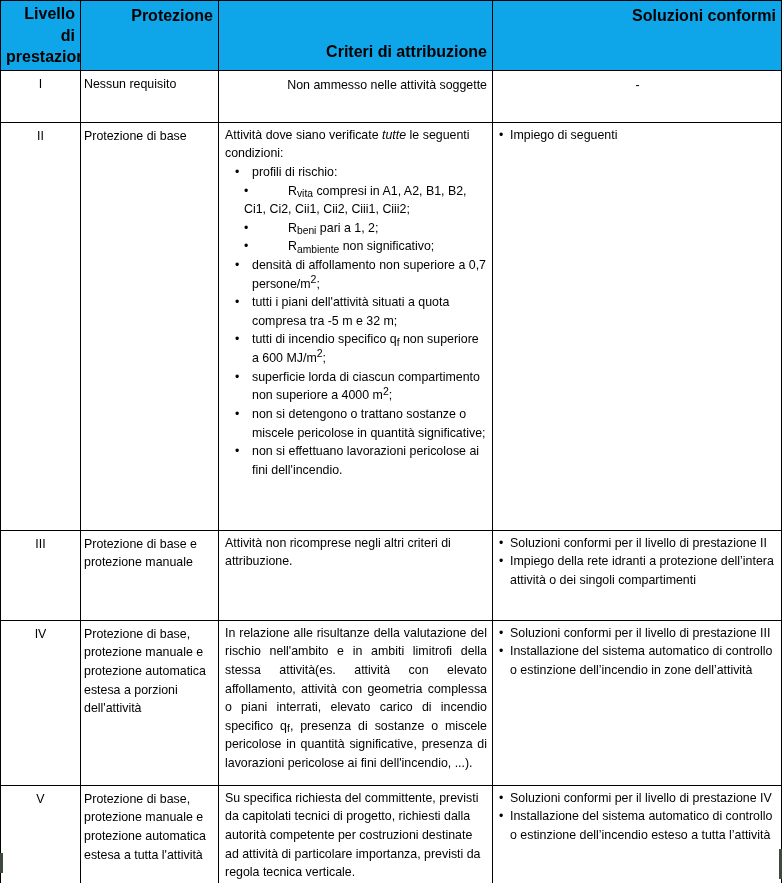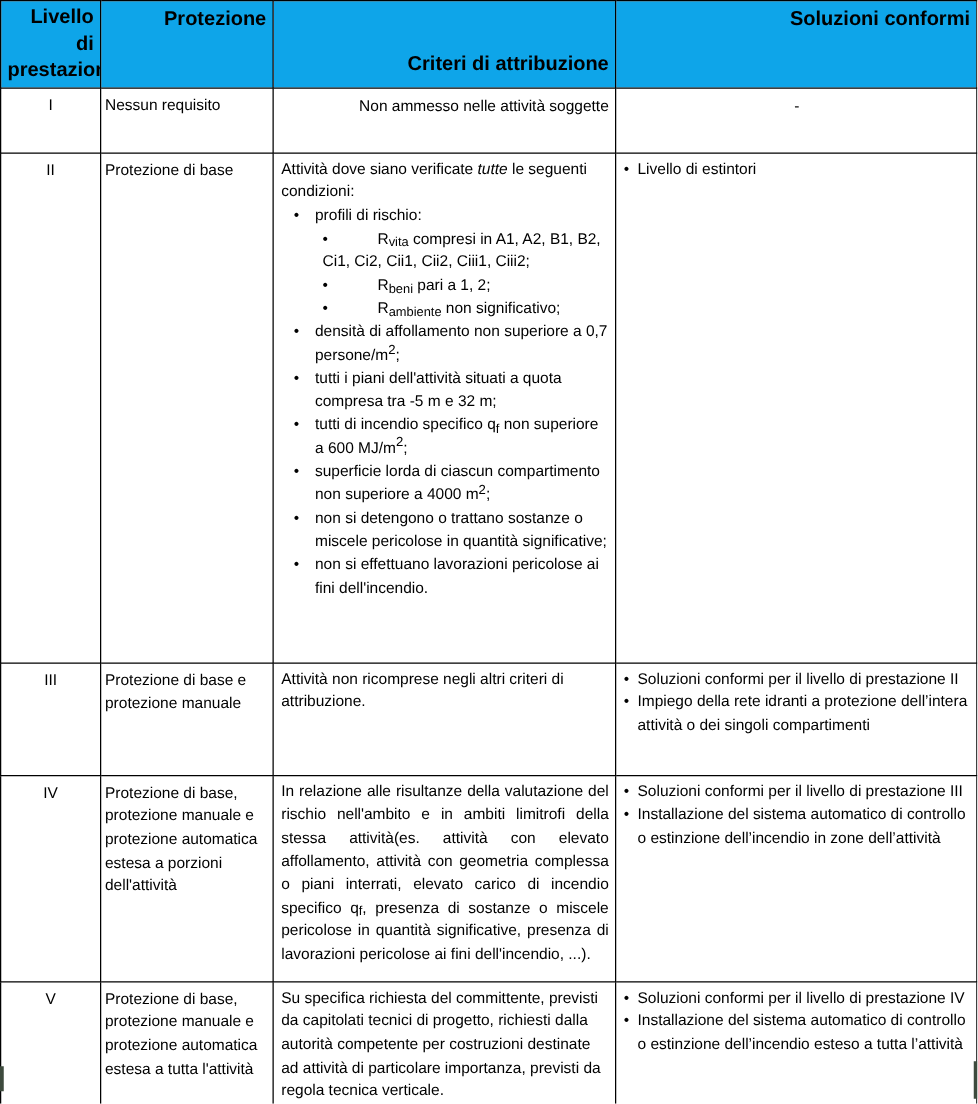--- a/index.html
+++ b/index.html
@@ -65,21 +65,21 @@
     margin-left: 10px;
     padding-left: 17px;
   }
   .criteria-cell .b1::before {
     content: "\2022";
     position: absolute;
     left: 0;
     top: 0;
   }
   .criteria-cell .b2 {
-    margin-left: 33px;
+    margin-left: 19px;
   }
   .criteria-cell .b2 .b2-bullet {
     display: inline-block;
     width: 44px;
   }
   
   .solutions-cell .sol-item {
     position: relative;
     padding-left: 12px;
   }
@@ -156,21 +156,21 @@
             <div class="b2"><span class="b2-bullet">•</span><span>R</span><sub>beni</sub><span> pari a 1, 2;</span></div>
             <div class="b2"><span class="b2-bullet">•</span><span>R</span><sub>ambiente</sub><span> non significativo;</span></div>
             <div class="b1"><span>densità di affollamento non superiore a 0,7 persone/m</span><sup>2</sup><span>;</span></div>
             <div class="b1"><span>tutti i piani dell'attività situati a quota compresa tra -5 m e 32 m;</span></div>
             <div class="b1"><span>tutti di incendio specifico q</span><sub>f</sub><span> non superiore a 600 MJ/m</span><sup>2</sup><span>;</span></div>
             <div class="b1"><span>superficie lorda di ciascun compartimento non superiore a 4000 m</span><sup>2</sup><span>;</span></div>
             <div class="b1"><span>non si detengono o trattano sostanze o miscele pericolose in quantità significative;</span></div>
             <div class="b1"><span>non si effettuano lavorazioni pericolose ai fini dell'incendio.</span></div>
           </td>
           <td class="solutions-cell">
-            <div class="sol-item">Livello di estintori</div>
+            <div class="sol-item">Impiego di seguenti</div>
           </td>
         </tr>
         <tr class="r2">
           <td class="level-cell">III</td>
           <td class="desc-cell">Protezione di base e protezione manuale</td>
           <td class="criteria-cell">
             <div class="p"><span>Attività non ricomprese negli altri criteri di attribuzione.</span></div>
           </td>
           <td class="solutions-cell">
             <div class="sol-item">Soluzioni conformi per il livello di prestazione II</div>

